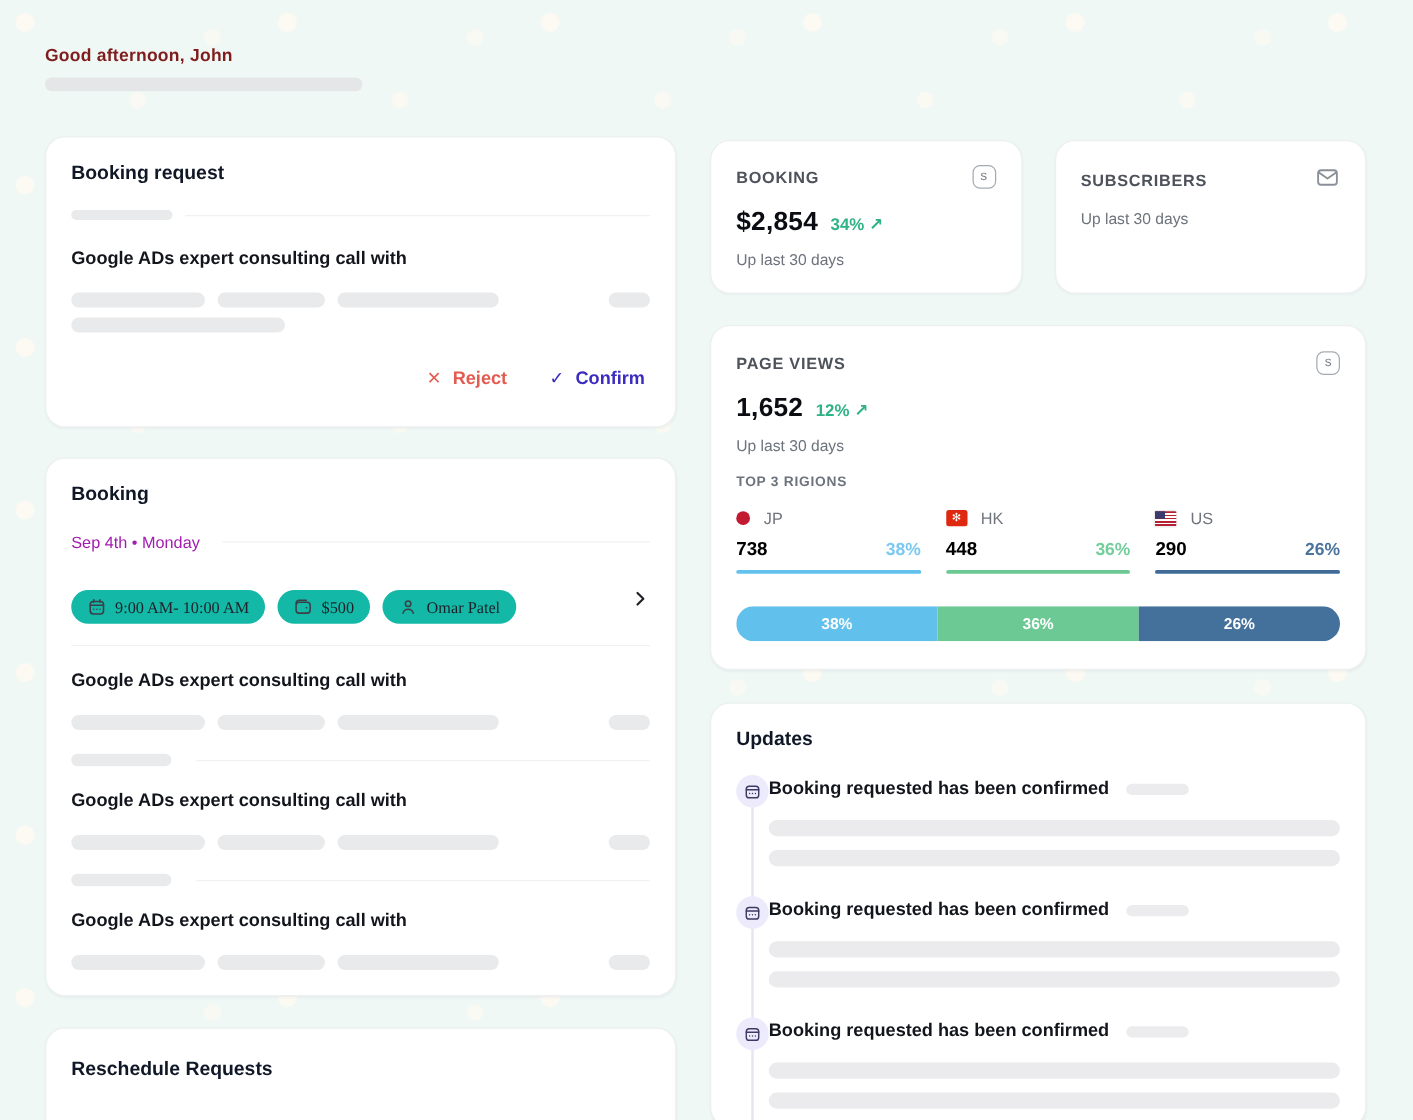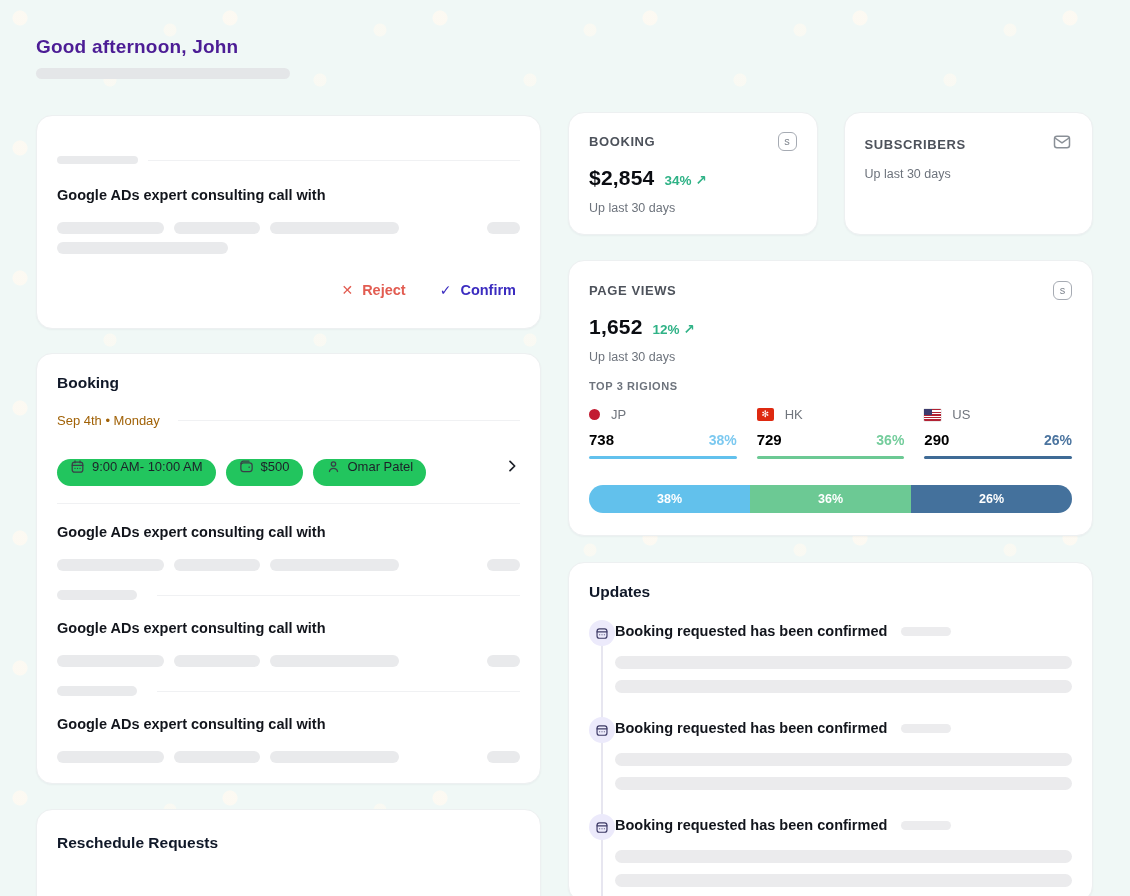--- a/index.html
+++ b/index.html
@@ -11,21 +11,21 @@
       radial-gradient(circle 8px at 20px 18px, rgba(253,250,242,.9) 0 7px, transparent 8px),
       radial-gradient(circle 7px at 110px 80px, rgba(253,250,242,.75) 0 6px, transparent 7px),
       radial-gradient(circle 7px at 170px 30px, rgba(253,250,242,.7) 0 6px, transparent 7px);
     background-size: 210px 130px;
     color: #16181d;
   }
   .page { display: flex; gap: 27px; padding: 36px 37px 0 36px; }
   .left-col { width: 505px; flex: none; }
   .right-col { width: 525px; flex: none; margin-top: 76px; }
 
-  .greeting h1 { font-size: 19px; font-weight: 700; color: #4c1d95; letter-spacing: .2px; }
+  .greeting h1 { font-size: 14px; font-weight: 700; color: #7f1d1d; letter-spacing: .2px; }
   .greeting .skel-greet { margin-top: 10px; width: 254px; height: 11px; border-radius: 6px; background: #e4e6e8; }
 
   .card {
     background: #ffffff;
     border: 1px solid #edf0f1;
     border-radius: 16px;
     box-shadow: 0 1px 2px rgba(16,24,40,.04);
     padding: 20px;
   }
   .card h2 { font-size: 15.5px; font-weight: 700; color: #101828; }
@@ -52,28 +52,28 @@
     background: none; border: none; cursor: pointer;
     font-family: inherit; font-size: 14.5px; font-weight: 700;
   }
   .btn-reject { color: #e25c51; }
   .btn-confirm { color: #3b2cc0; }
   .actions .ico { font-size: 14px; font-weight: 700; }
 
   
   .card-booking { margin-top: 24px; }
   .date-row { display: flex; align-items: center; gap: 18px; margin-top: 21px; }
-  .date-row span { font-size: 13px; color: #a16207; white-space: nowrap; }
+  .date-row span { font-size: 13px; color: #a21caf; white-space: nowrap; }
   .booking-item { display: flex; align-items: center; margin-top: 17px; cursor: pointer; }
   .bi-main { flex: 1; min-width: 0; }
   .chips { display: flex; gap: 10px; margin-top: 14px; }
   .chip {
-    display: inline-flex; align-items: flex-start; gap: 7px;
-    background: #22c55e; border-radius: 14px; height: 27px; padding: 0 13px;
-    font-size: 13px; color: #1d2129; white-space: nowrap;
+    display: inline-flex; align-items: center; gap: 7px;
+    background: #14b8a6; border-radius: 14px; height: 27px; padding: 0 13px;
+    font-size: 13px; color: #1d2129; white-space: nowrap; font-family: Liberation Serif, serif;
   }
   .chip svg { width: 15px; height: 15px; stroke: #3a3f47; }
   .chev { color: #1d2129; flex: none; margin-left: 8px; display: flex; }
   .chev svg { width: 16px; height: 16px; stroke: #1d2129; }
   .divider { height: 1px; background: #f0f1f3; margin-top: 17px; }
   .card-booking .item-title { margin-top: 20px; }
   .date-skel { display: flex; align-items: center; gap: 20px; margin-top: 19px; }
   .date-skel .skel { width: 80px; height: 10px; }
 
   
@@ -151,20 +151,21 @@
 <div class="page">
 
   <div class="left-col">
 
     <div class="greeting">
       <h1>Good afternoon, John</h1>
       <div class="skel-greet"></div>
     </div>
 
     <section class="card card-booking-request">
+      <h2>Booking request</h2>
       <div class="subhead-row">
         <div class="skel"></div>
         <div class="hline"></div>
       </div>
       <div class="item-title">Google ADs expert consulting call with</div>
       <div class="skel-row">
         <div class="skel sk-a"></div>
         <div class="skel sk-b"></div>
         <div class="skel sk-c"></div>
         <div class="skel sk-end"></div>
@@ -320,21 +321,21 @@
           </div>
           <div class="region-underline"></div>
         </div>
 
         <div class="region r-hk">
           <div class="region-head">
             <span class="flag-hk">✻</span>
             <span class="region-code">HK</span>
           </div>
           <div class="region-nums">
-            <span class="region-value">729</span>
+            <span class="region-value">448</span>
             <span class="region-pct">36%</span>
           </div>
           <div class="region-underline"></div>
         </div>
 
         <div class="region r-us">
           <div class="region-head">
             <span class="flag-us"></span>
             <span class="region-code">US</span>
           </div>

